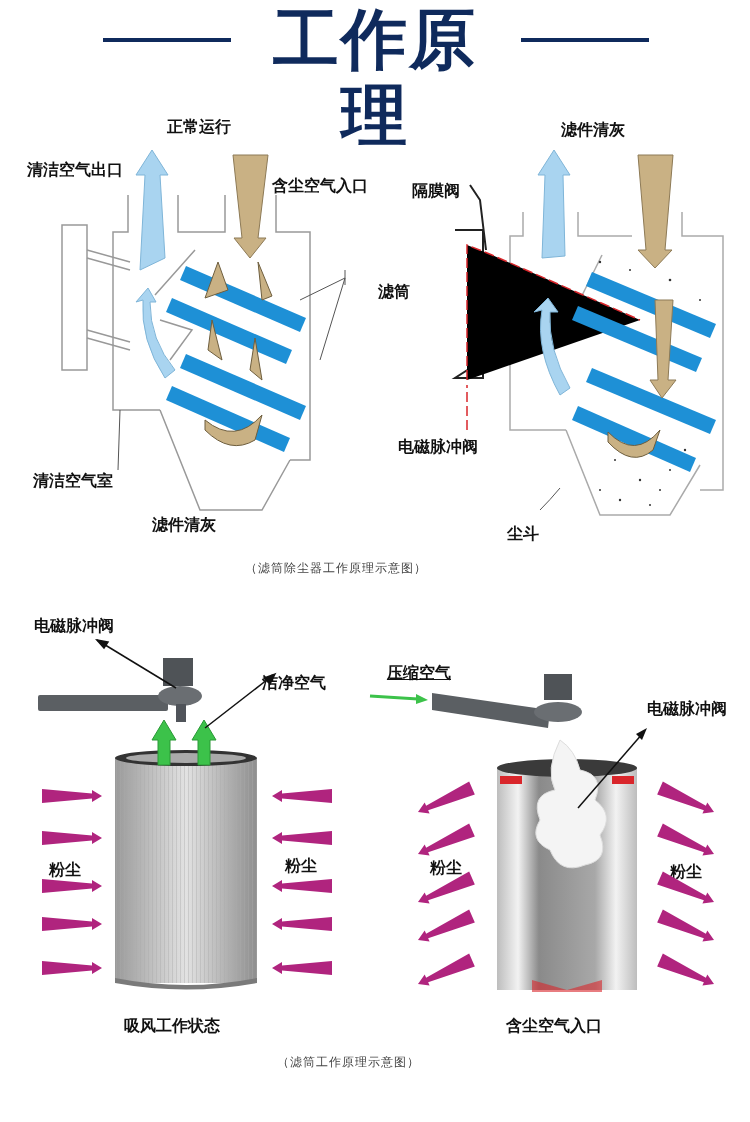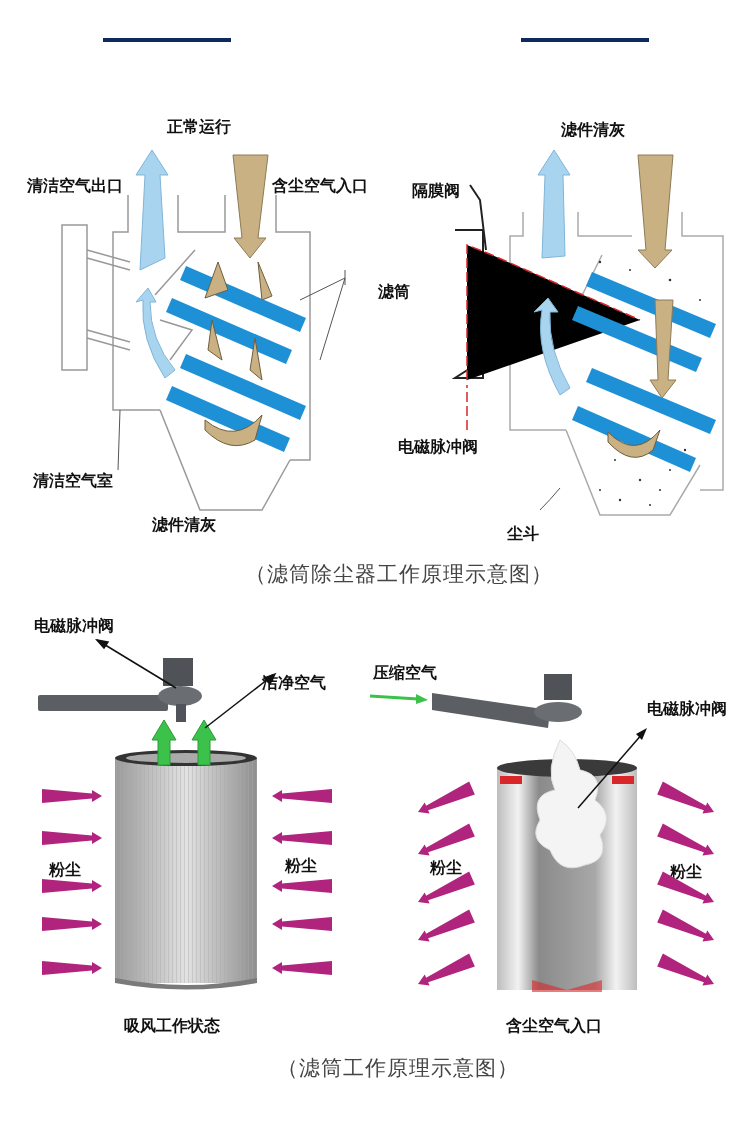--- a/index.html
+++ b/index.html
@@ -3,33 +3,34 @@
 <meta charset="utf-8">
 <style>
   html,body{margin:0;padding:0;background:#fff;}
   body{width:750px;height:1122px;position:relative;overflow:hidden;font-family:"DejaVu Sans",sans-serif;color:#111;}
   .abs{position:absolute;}
   .title-wrap{left:0;top:0;width:750px;height:80px;}
   .title-line{position:absolute;height:4px;background:#0f2a5c;top:38px;}
   .title-text{position:absolute;top:2px;left:240px;width:270px;text-align:center;font-size:66px;font-weight:bold;color:#0f2a5c;letter-spacing:2px;line-height:76px;}
   .lbl{position:absolute;font-size:16px;color:#111;white-space:nowrap;}
   .lbl-b{font-weight:bold;}
-  .caption{position:absolute;font-size:21px;color:#444;white-space:nowrap;letter-spacing:1px;}
+  .caption{position:absolute;font-size:12px;color:#444;white-space:nowrap;letter-spacing:1px;}
   svg{position:absolute;overflow:visible;}
 </style>
 </head>
 <body>
 
 <div class="abs title-wrap">
   <div class="title-line" style="left:103px;width:128px;"></div>
+  <div class="title-text">工作原理</div>
   <div class="title-line" style="left:521px;width:128px;"></div>
 </div>
 
 <div class="lbl lbl-b" style="left:167px;top:117px;">正常运行</div>
-<div class="lbl lbl-b" style="left:27px;top:176px;">清洁空气出口</div>
+<div class="lbl lbl-b" style="left:27px;top:160px;">清洁空气出口</div>
 <div class="lbl lbl-b" style="left:272px;top:176px;">含尘空气入口</div>
 <div class="lbl lbl-b" style="left:33px;top:471px;text-align:center;">清洁空气室</div>
 <div class="lbl lbl-b" style="left:152px;top:515px;">滤件清灰</div>
 
 <svg width="380" height="560" style="left:0;top:0;">
   <g fill="none" stroke="#999" stroke-width="1.5">
 
     <path d="M128 195 V232 H113 V410 H160"></path>
     <path d="M178 195 V232 H225 V195"></path>
     <path d="M276 195 V232 H310 V460 H290"></path>
@@ -170,21 +171,21 @@
       <polygon points="332,231 282,235.5 282,232 272,238 282,244 282,240.5 332,245"></polygon>
       <polygon points="42,293 92,288.5 92,292 102,286 92,280 92,283.5 42,279"></polygon>
       <polygon points="332,279 282,283.5 282,280 272,286 282,292 282,288.5 332,293"></polygon>
       <polygon points="42,331 92,326.5 92,330 102,324 92,318 92,321.5 42,317"></polygon>
       <polygon points="332,317 282,321.5 282,318 272,324 282,330 282,326.5 332,331"></polygon>
       <polygon points="42,375 92,370.5 92,374 102,368 92,362 92,365.5 42,361"></polygon>
       <polygon points="332,361 282,365.5 282,362 272,368 282,374 282,370.5 332,375"></polygon>
     </g>
 </svg>
 
-<div class="lbl lbl-b" style="left:373px;top:663px;">压缩空气</div>
+<div class="lbl lbl-b" style="left:387px;top:663px;text-decoration:underline;">压缩空气</div>
 <div class="lbl lbl-b" style="left:647px;top:699px;">电磁脉冲阀</div>
 <div class="lbl lbl-b" style="left:430px;top:858px;">粉尘</div>
 <div class="lbl lbl-b" style="left:670px;top:862px;">粉尘</div>
 <div class="lbl lbl-b" style="left:506px;top:1016px;">含尘空气入口</div>
 
 <svg width="380" height="420" style="left:370px;top:600px;">
   <defs>
     <linearGradient id="cartGrad2" x1="0" x2="1">
       <stop offset="0" stop-color="#bdbdbd"></stop>
         <stop offset="0.15" stop-color="#f2f2f2"></stop>

